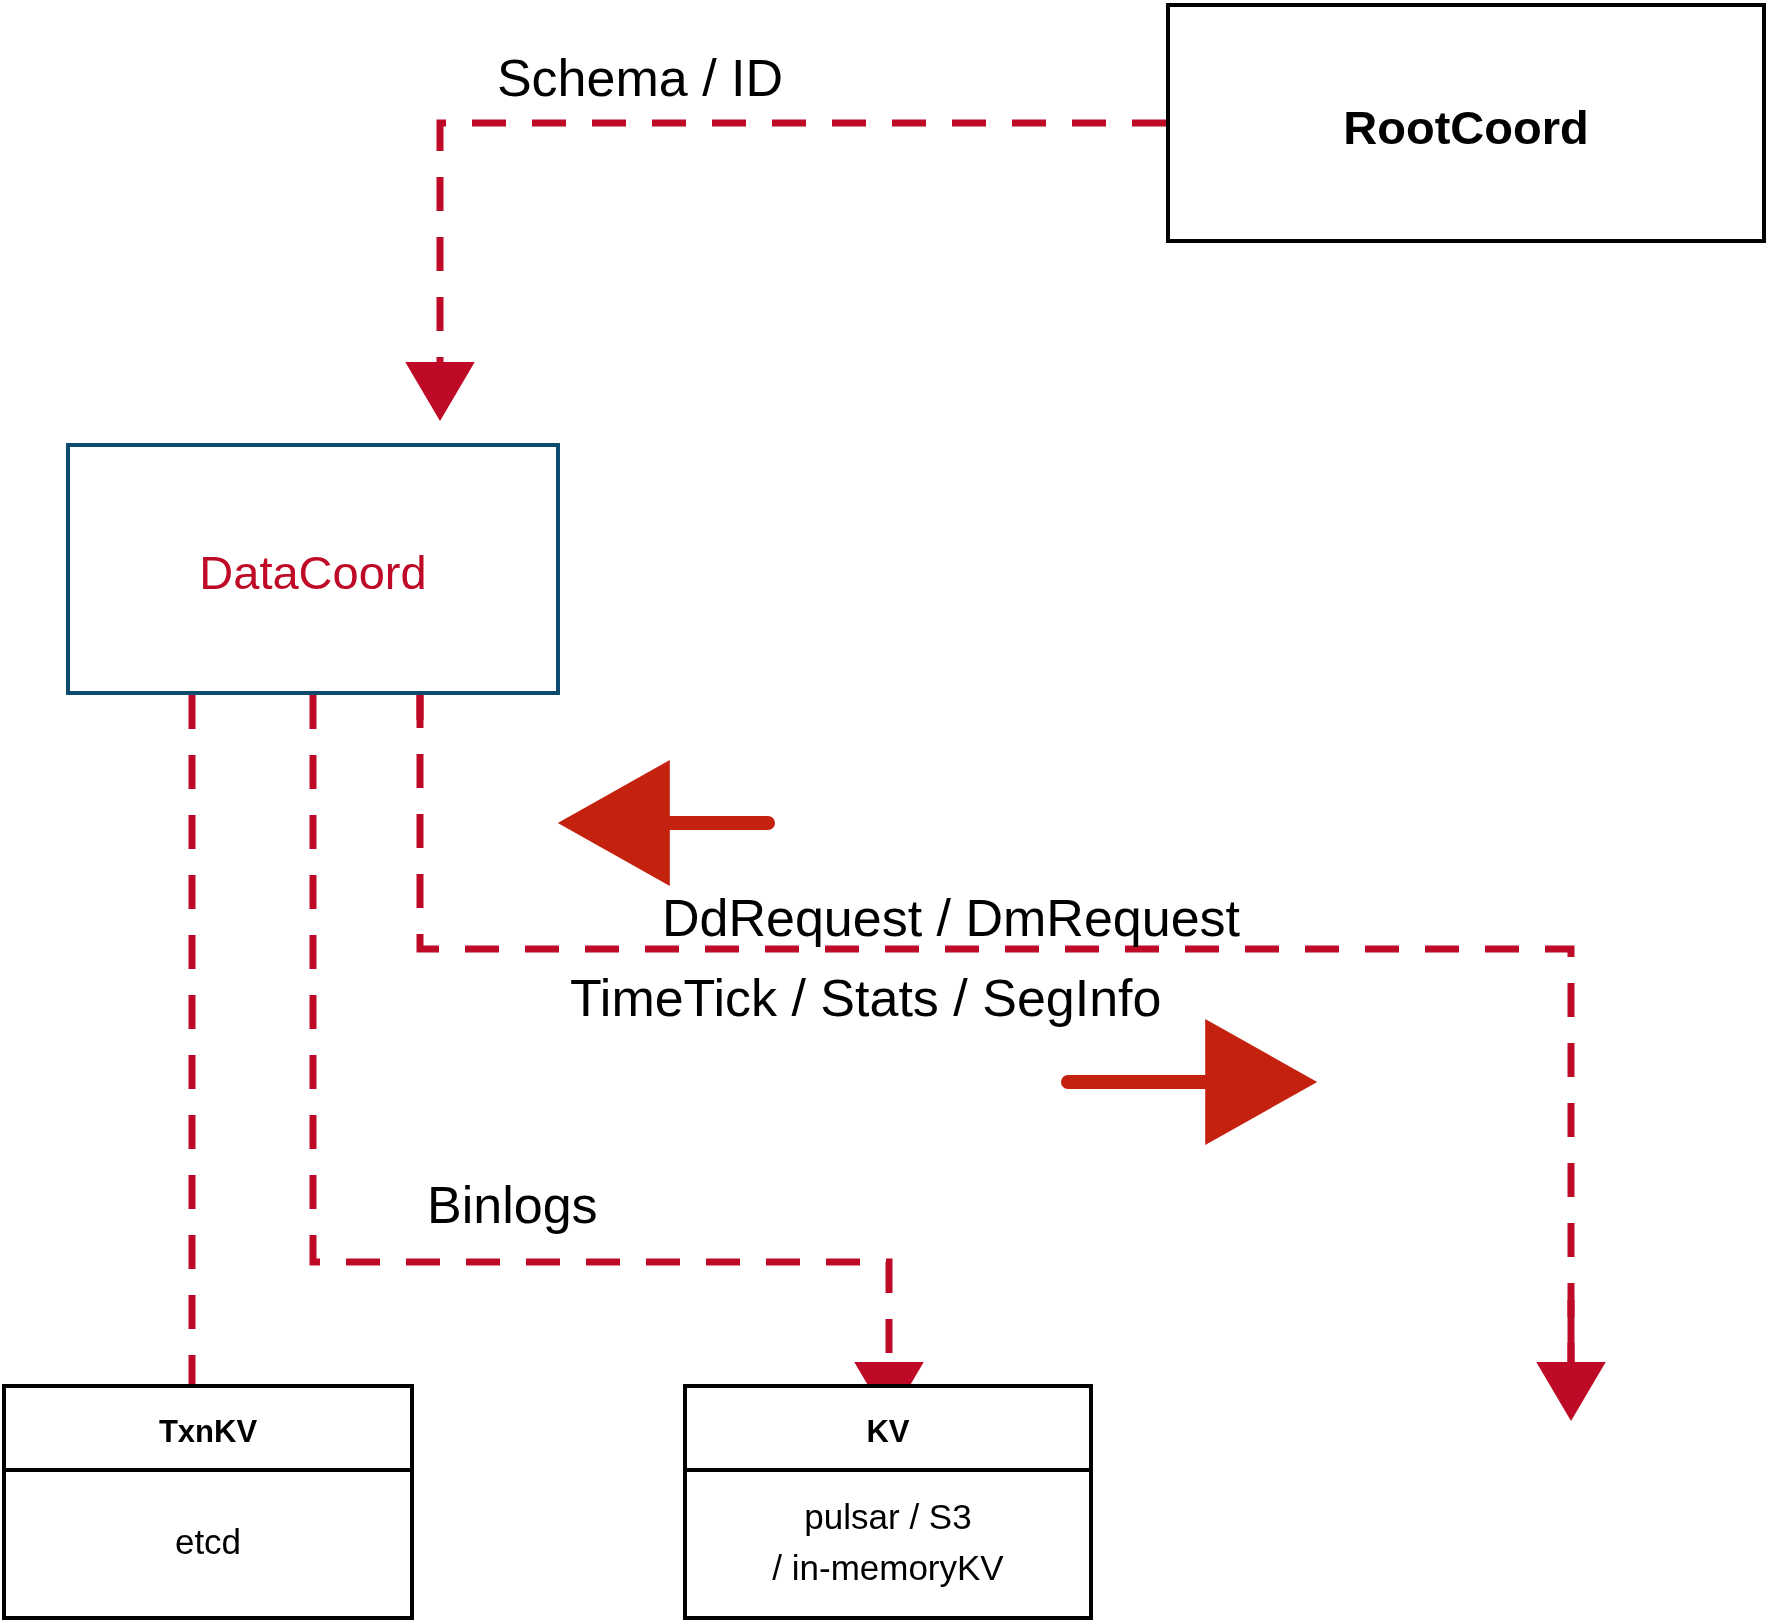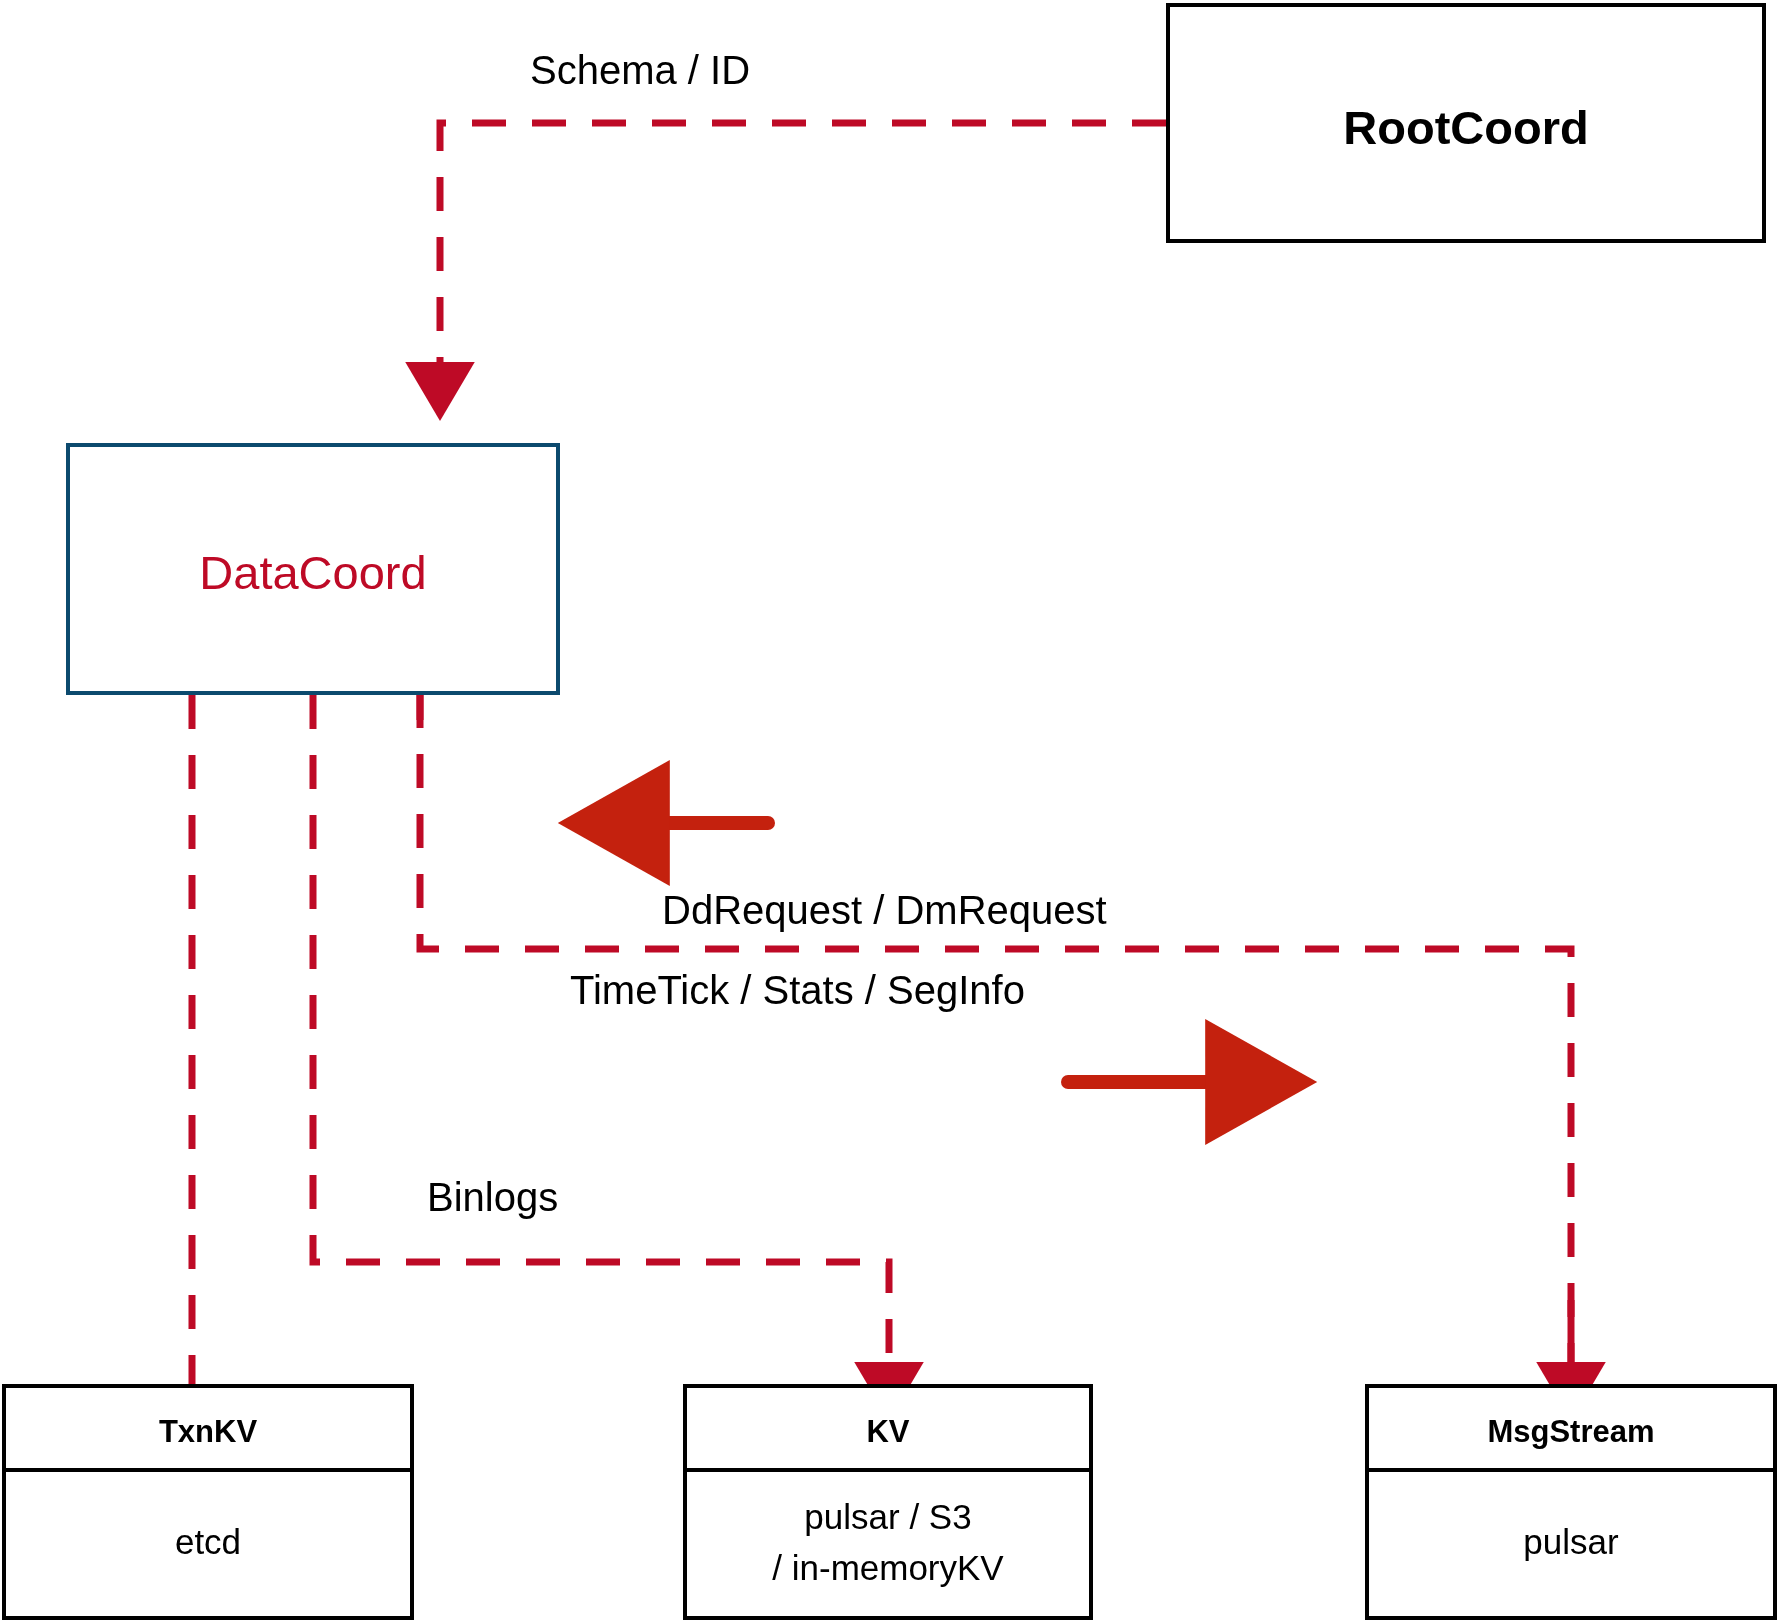--- a/index.html
+++ b/index.html
@@ -75,21 +75,21 @@
     position: absolute;
     left: 0;
     right: 0;
     text-align: center;
     font-size: 35px;
     color: #000000;
     line-height: 1.45;
   }
   .edge-label {
     position: absolute;
-    font-size: 40px;
+    font-size: 52px;
     color: #000000;
     white-space: nowrap;
     text-align: center;
   }
 </style>
 </head>
 <body>
 
 <div id="canvas">
 
@@ -147,25 +147,20 @@
     <div class="compartment-body" style="top:129px;">etcd</div>
   </div>
 
   <div class="node-box node-black" style="left:683px; top:1384px; width:410px; height:236px;">
     <div class="compartment-head" style="top:26px;">KV</div>
     <div class="compartment-divider" style="top:80px;"></div>
     <div class="compartment-body" style="top:104px;">pulsar / S3</div>
     <div class="compartment-body" style="top:155px;">/ in-memoryKV</div>
   </div>
 
-  <div class="node-box node-black" style="left:1365px; top:1384px; width:412px; height:236px;">
-    <div class="compartment-head" style="top:26px;">MsgStream</div>
-    <div class="compartment-divider" style="top:80px;"></div>
-    <div class="compartment-body" style="top:129px;">pulsar</div>
-  </div>
 
   <div class="edge-label" style="left:440px; top:48px; width:400px;">Schema / ID</div>
 
   <div class="edge-label" style="left:662px; top:870px; width:540px; text-align:left;margin-top:18px;">DdRequest / DmRequest</div>
 
   <div class="edge-label" style="left:570px; top:968px; width:640px; text-align:left;">TimeTick / Stats / SegInfo</div>
 
   <div class="edge-label" style="left:427px; top:1175px; width:260px; text-align:left;">Binlogs</div>
 
 </div>

